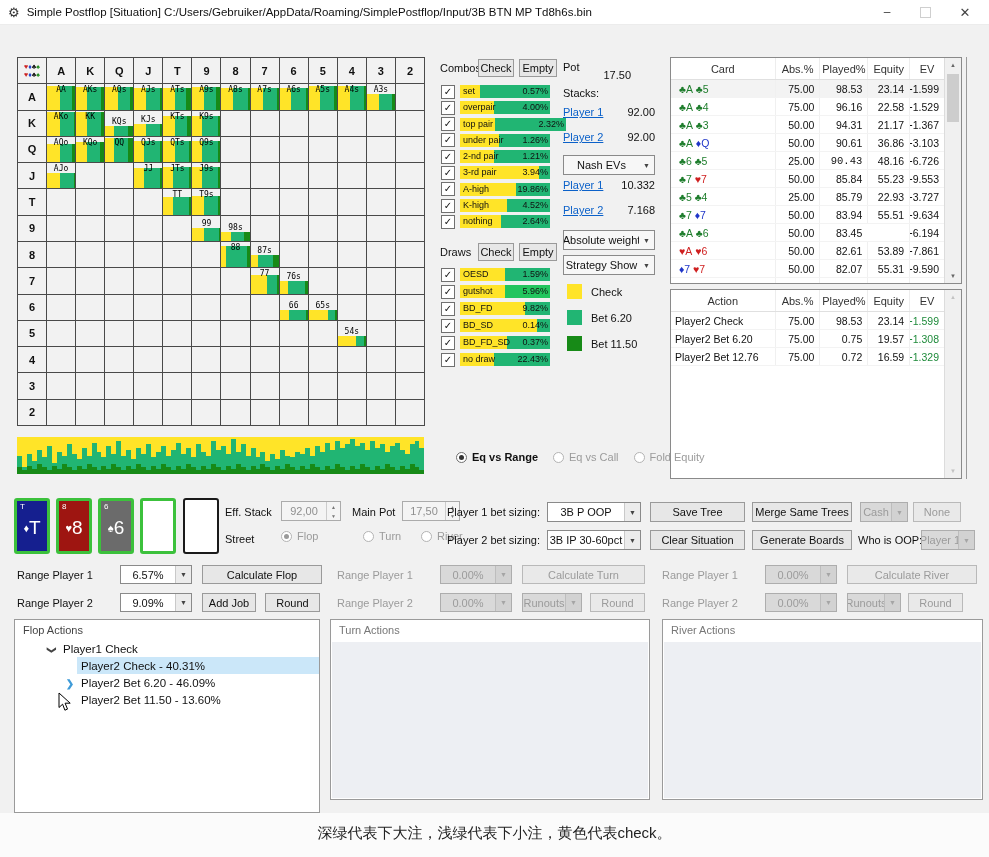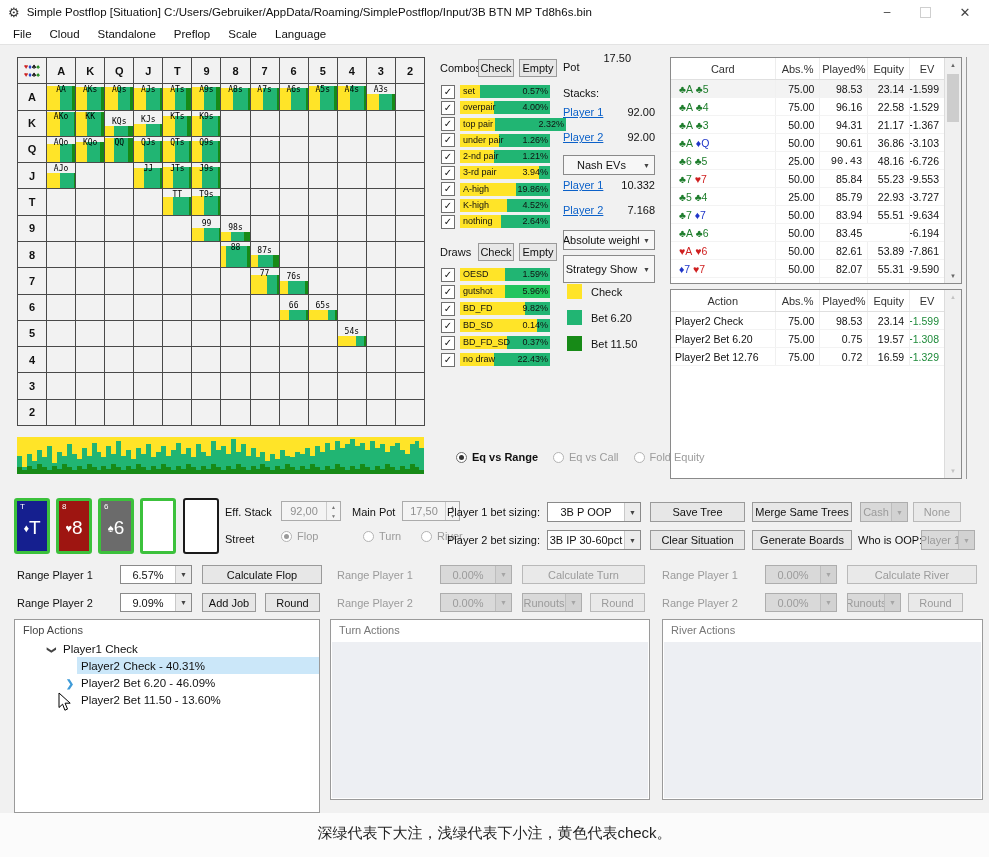--- a/index.html
+++ b/index.html
@@ -100,28 +100,20 @@
   <div id="titlebar">
     <span class="gear">⚙</span>
     <span class="ttl">Simple Postflop [Situation] C:/Users/Gebruiker/AppData/Roaming/SimplePostflop/Input/3B BTN MP Td8h6s.bin</span>
   </div>
   <div class="wbtn" style="left:870px;">–</div>
   <div class="wbtn" style="left:908px;">
       <span class="sq"></span>
     </div>
   <div class="wbtn" style="left:948px;font-size:13px;">✕</div>
 
-  <div id="menubar">
-      <span class="menu-item">File</span>
-      <span class="menu-item">Cloud</span>
-      <span class="menu-item">Standalone</span>
-      <span class="menu-item">Preflop</span>
-      <span class="menu-item">Scale</span>
-      <span class="menu-item">Language</span>
-    </div>
 
   <div id="matrix">
       <div class="mcell corner">
         <div><span style="color: rgb(204, 34, 34);">♥</span><span style="color: rgb(34, 68, 204);">♦</span><span style="color: rgb(17, 17, 17);">♣</span><span style="color: rgb(30, 138, 30);">♠</span></div>
         <div><span style="color: rgb(204, 34, 34);">♥</span><span style="color: rgb(34, 68, 204);">♦</span><span style="color: rgb(17, 17, 17);">♣</span><span style="color: rgb(30, 138, 30);">♠</span></div>
       </div>
       <div class="mcell mhead">A</div>
       <div class="mcell mhead">K</div>
       <div class="mcell mhead">Q</div>
       <div class="mcell mhead">J</div>
@@ -1048,21 +1040,21 @@
         <div class="chk">✓</div>
         <div class="cbar" style="background: rgb(33, 181, 115);">
           <div class="cyel" style="width: 38%; background: rgb(255, 228, 40);"></div>
           <span class="clab">no draw</span>
           <span class="cpct">22.43%</span>
         </div>
       </div>
     </div>
 
   <div class="lbl" style="left:563px;top:61px;">Pot</div>
-  <div class="lbl" style="left:563px;top:52px;width:68px;text-align:right;">17.50</div>
+  <div class="lbl" style="left:563px;top:69px;width:68px;text-align:right;">17.50</div>
   <div class="lbl" style="left:563px;top:87px;">Stacks:</div>
   <div class="rowstack" style="left:563px;top:106px;width:92px;">
       <div style="display: flex; justify-content: space-between; height: 25px; align-items: flex-start;">
         <a class="link">Player 1</a>
         <span>92.00</span>
       </div>
       <div style="display: flex; justify-content: space-between; height: 25px; align-items: flex-start;">
         <a class="link">Player 2</a>
         <span>92.00</span>
       </div>
@@ -1078,21 +1070,21 @@
       </div>
       <div style="display: flex; justify-content: space-between; height: 25px; align-items: flex-start;">
         <a class="link">Player 2</a>
         <span>7.168</span>
       </div>
     </div>
   <div class="dd" style="left:563px;top:230px;width:92px;height:20px;background:#f7f7f7;">
     <span class="txt">Absolute weight</span>
     <span class="arw" style="border-left:none;background:transparent;">▼</span>
   </div>
-  <div class="dd" style="left:563px;top:255px;width:92px;height:28px;background:#f7f7f7;">
+  <div class="dd" style="left:563px;top:255px;width:92px;height:20px;background:#f7f7f7;">
     <span class="txt">Strategy Show</span>
     <span class="arw" style="border-left:none;background:transparent;">▼</span>
   </div>
   <div class="rowstack" style="left:567px;top:284px;gap:11px;">
       <div style="display: flex; align-items: center; gap: 9px;">
         <span style="width: 15px; height: 15px; display: inline-block; background: rgb(255, 228, 40);"></span>
         <span>Check</span>
       </div>
       <div style="display: flex; align-items: center; gap: 9px;">
         <span style="width: 15px; height: 15px; display: inline-block; background: rgb(33, 181, 115);"></span>

